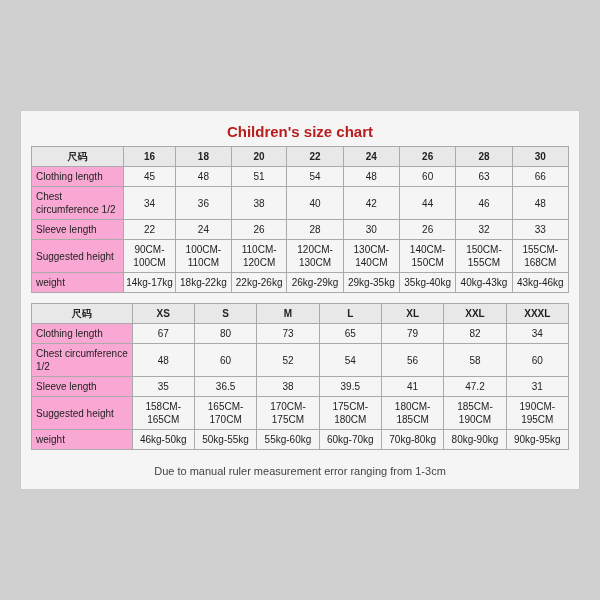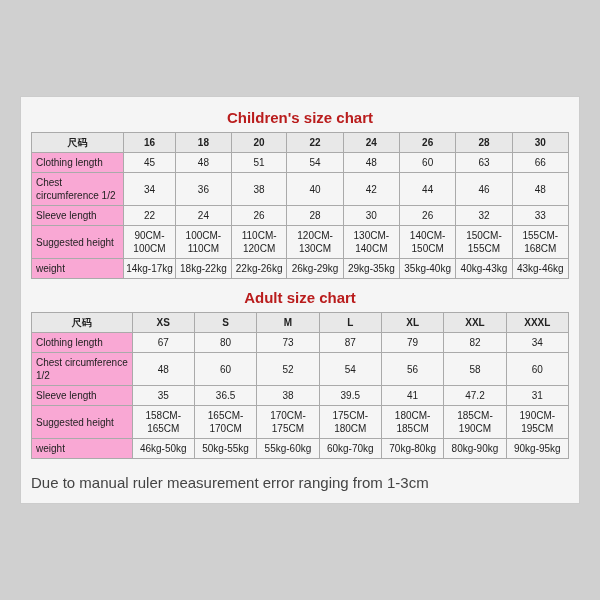--- a/index.html
+++ b/index.html
@@ -42,22 +42,22 @@
       background: #e8e8e8;
       font-weight: bold;
     }
     td.row-label {
       text-align: left;
       padding-left: 4px;
       font-weight: normal;
       background: #f9a8d4;
     }
     .disclaimer {
-      text-align: left;
-      font-size: 15px;
+      text-align: center;
+      font-size: 11px;
       color: #444;
       margin-top: 15px;
     }
     .section-gap {
       margin-bottom: 10px;
     }
   </style>
 </head>
 <body>
 
@@ -134,41 +134,40 @@
             <td>29kg-35kg</td>
             <td>35kg-40kg</td>
             <td>40kg-43kg</td>
             <td>43kg-46kg</td>
           </tr>
         </tbody>
     </table>
   </div>
 
   <div class="section-gap">
-    <div class="chart-title">Adult size chart</div>
     <table>
       <thead>
         <tr>
         <th>尺码</th>
             <th>XS</th>
             <th>S</th>
             <th>M</th>
             <th>L</th>
             <th>XL</th>
             <th>XXL</th>
             <th>XXXL</th>
           </tr>
       </thead>
       <tbody id="adult-tbody">
       <tr>
             <td class="row-label">Clothing length</td>
             <td>67</td>
             <td>80</td>
             <td>73</td>
-            <td>87</td>
+            <td>65</td>
             <td>79</td>
             <td>82</td>
             <td>34</td>
           </tr>
           <tr>
             <td class="row-label">Chest circumference 1/2</td>
             <td>48</td>
             <td>60</td>
             <td>52</td>
             <td>54</td>

